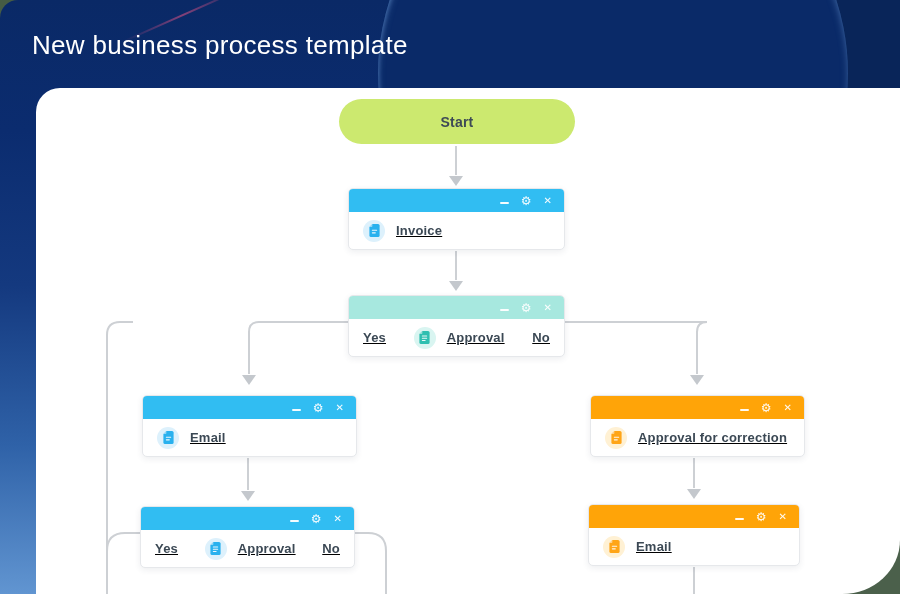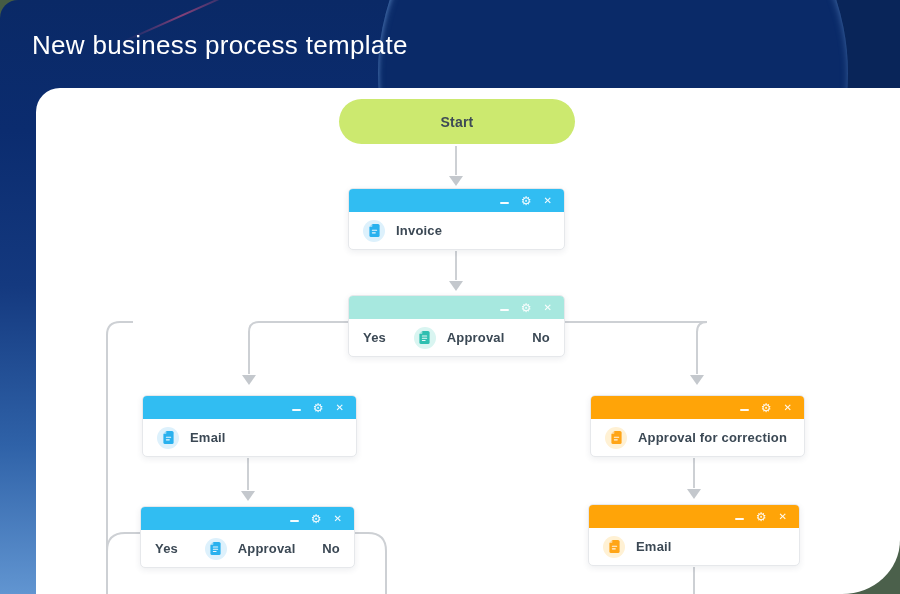--- a/index.html
+++ b/index.html
@@ -31,21 +31,21 @@
   .card-header { height:23px; border-radius:4px 4px 0 0; display:flex; align-items:center;
                  justify-content:flex-end; gap:12px; padding-right:12px; }
   .card.blue   .card-header { background:#31bdf2; }
   .card.teal   .card-header { background:#a7e8df; }
   .card.orange .card-header { background:#ffa408; }
   .ctrl-min { width:9px; height:2px; background:#ffffff; border-radius:1px; margin-top:5px; opacity:.95; cursor:pointer; }
   .ctrl-glyph { color:#ffffff; font-family:"DejaVu Sans", sans-serif; line-height:1; opacity:.95; cursor:pointer; }
   .ctrl-gear { font-size:12px; }
   .ctrl-close { font-size:10px; font-weight:700; }
 
-  .card-body { height:37px; display:flex; align-items:center; padding:0 14px; gap:11px; }
+  .card-body { height:37px; display:flex; align-items:center; padding:0 14px; gap:11px;text-decoration:underline; }
   .card-body.split { justify-content:space-between; gap:8px; }
   .body-center { display:flex; align-items:center; gap:11px; }
   .node-label, .branch-label { font-size:13px; font-weight:700; color:#3b4854; letter-spacing:.2px; white-space:nowrap; }
 
   .icon-circle { width:22px; height:22px; border-radius:50%; display:flex; align-items:center; justify-content:center; flex:0 0 auto; }
   .card.blue   .icon-circle { background:#ddf1fc; color:#29b1ee; }
   .card.teal   .icon-circle { background:#d9f5f1; color:#2ebfb0; }
   .card.orange .icon-circle { background:#fff1d4; color:#ffa517; }
 
   .corner-green { position:absolute; right:0; bottom:0; width:58px; height:54px; background:#4b604b; }

